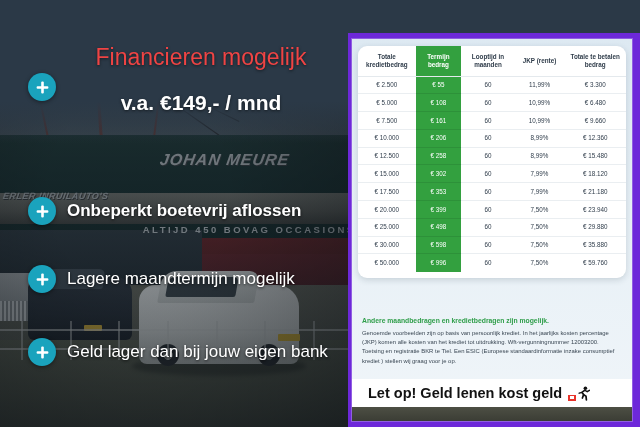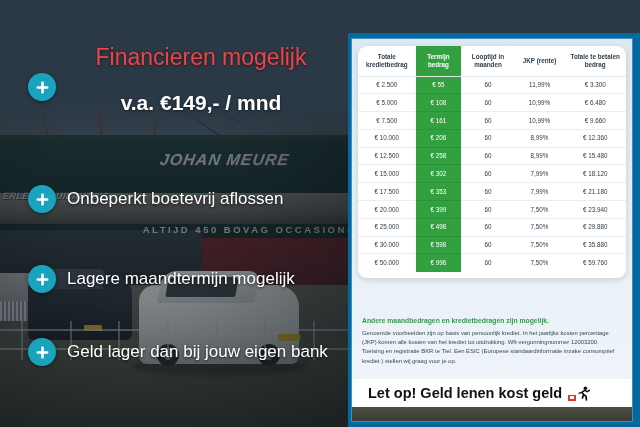--- a/index.html
+++ b/index.html
@@ -191,42 +191,42 @@
     color: #ffffff; font-size: 21px; font-weight: bold;
     line-height: 1.2; margin-top: 19px; white-space: nowrap;
     text-shadow: 0 1px 3px rgba(0,0,0,.55);
   }
 
   .bullet {
     position: absolute; left: 28px; z-index: 20;
     display: flex; align-items: center; gap: 11px;
   }
   .b1 { top: 40px; }
-  .b2 { top: 152px; }
+  .b2 { top: 164px; font-weight: bold; }
   .b3 { top: 232px; justify-content: space-between; }
   .b4 { top: 305px; }
 
   .plus-icon {
     flex: 0 0 auto;
     width: 28px; height: 28px; border-radius: 50%;
     background: #1aa3bd;
     display: flex; align-items: center; justify-content: center;
     box-shadow: 0 1px 4px rgba(0,0,0,.45);
   }
   .plus-icon svg { display: block; }
   .bullet-text {
     color: #ffffff; font-size: 17px; line-height: 1.15;
     white-space: nowrap;
     text-shadow: 0 1px 3px rgba(0,0,0,.7);
   }
 
   
   .right-panel {
     position: absolute; left: 348px; top: 33px; width: 292px; height: 394px;
-    background: #0369a1;
+    background: #6d28d9;
     padding: 6px 8px 6px 4px;
     z-index: 30;
   }
   .right-inner {
     position: relative; width: 100%; height: 100%;
     background: linear-gradient(#dde9f2 0%, #e7f0f6 45%, #f0f5f9 100%);
     overflow: hidden;
     box-shadow: 0 0 0 1px rgba(255,255,255,.25);
   }
 

